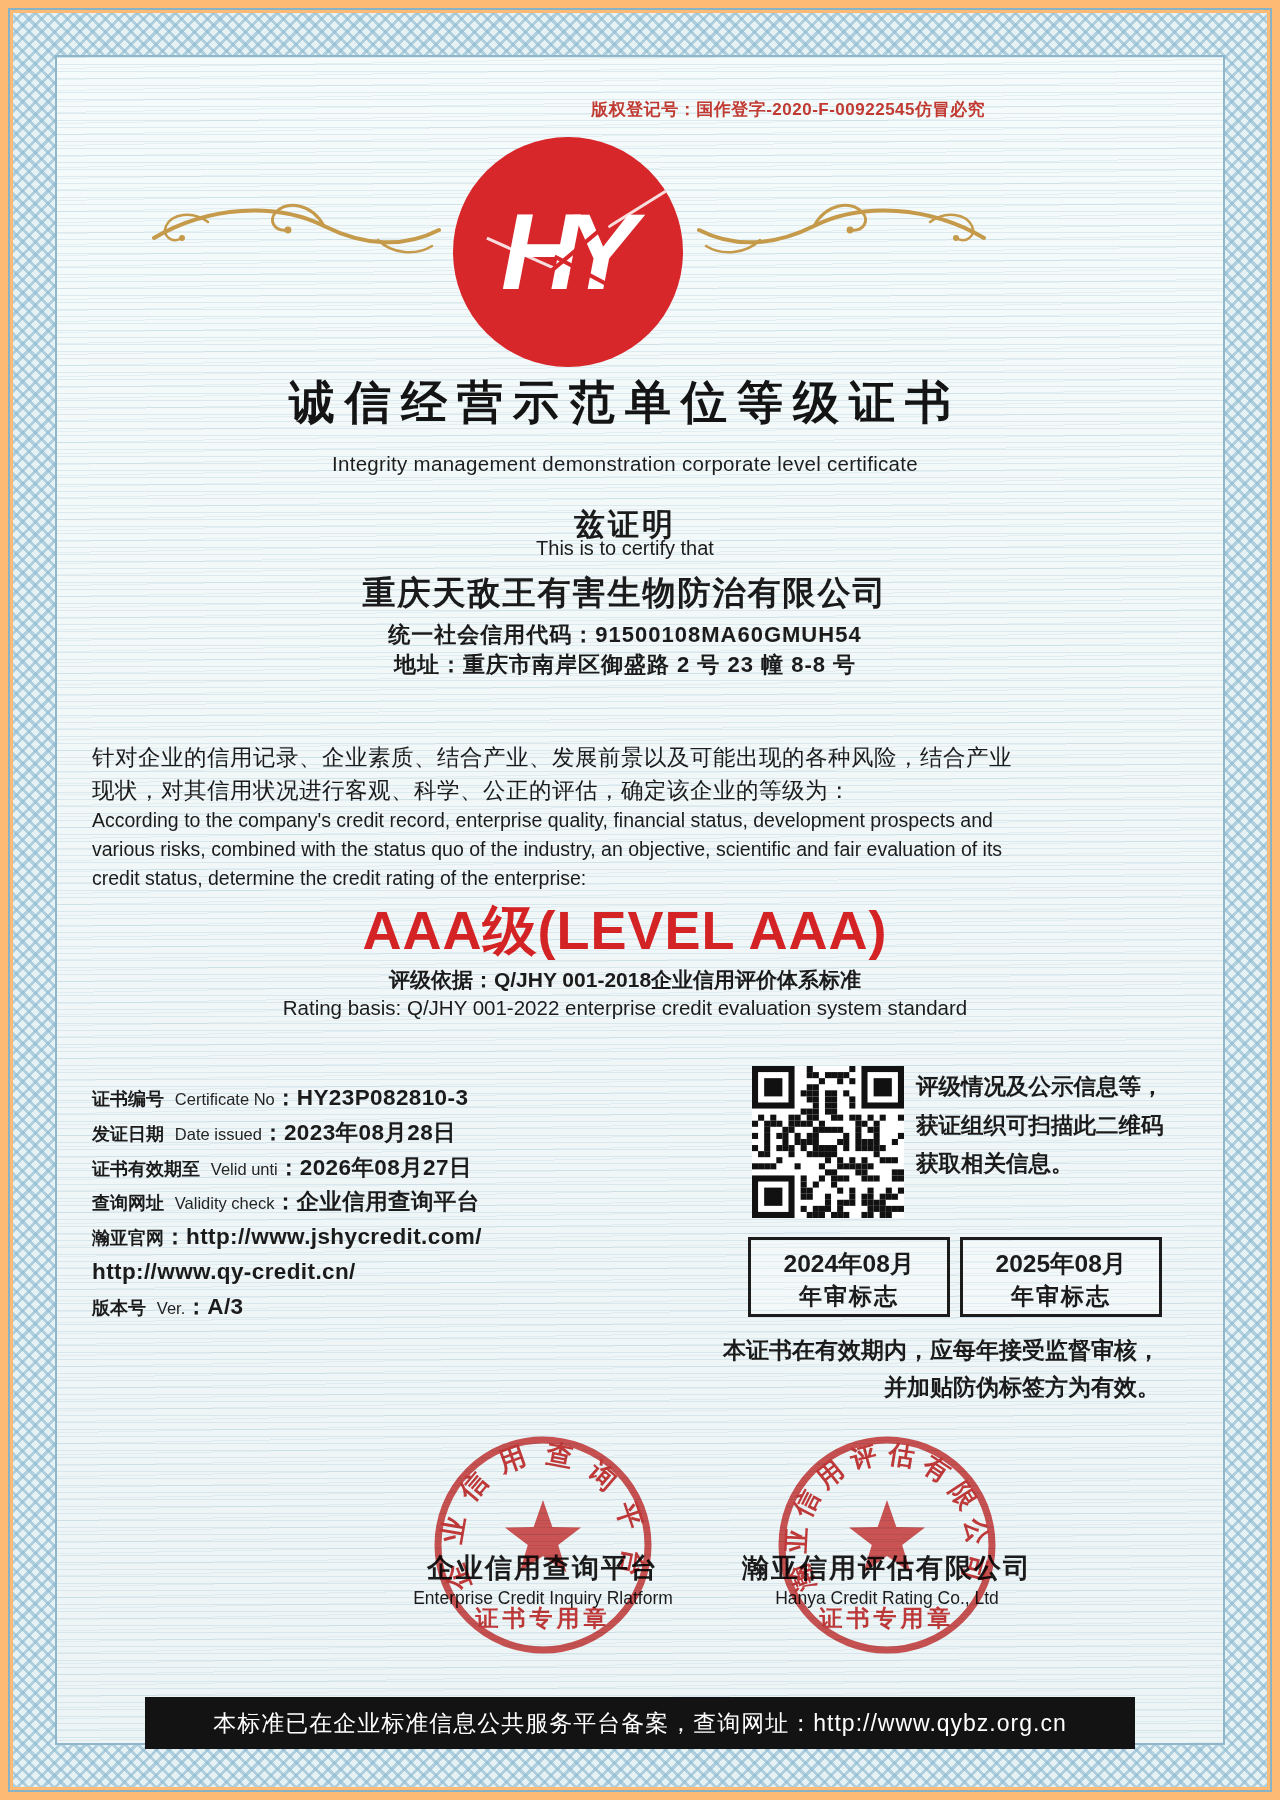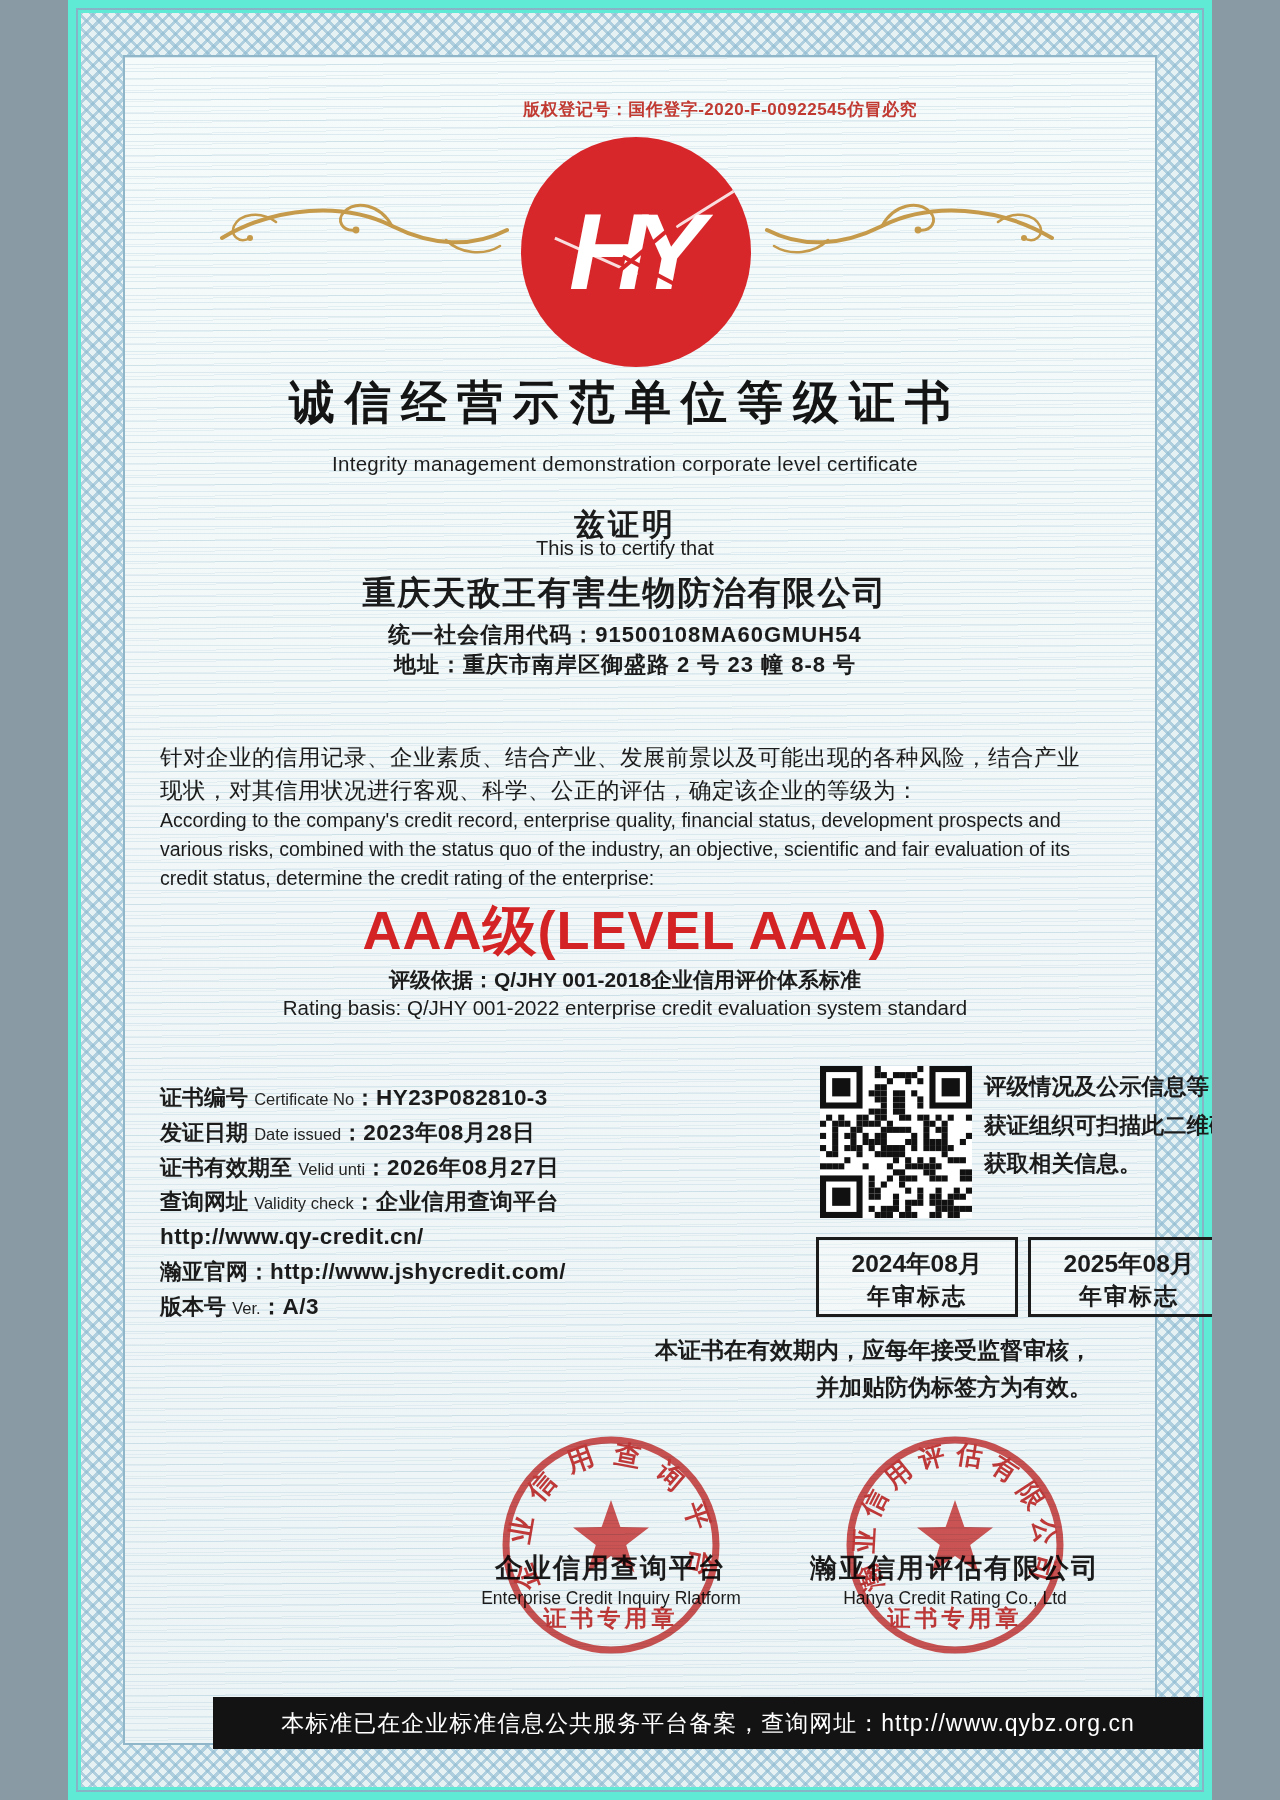--- a/index.html
+++ b/index.html
@@ -1,18 +1,18 @@
 <!DOCTYPE html>
 <html><head>
 <meta charset="utf-8">
 <style>
   html,body{margin:0;padding:0;background:#8a9aa5;}
   .page{
-    position:relative;width:1144px;height:1800px;margin:0 auto;overflow:hidden;
-    background:#5eead4;
+    position:relative;width:1280px;height:1800px;margin:0 auto;overflow:hidden;
+    background:#fdba74;
     font-family:"Liberation Sans","DejaVu Sans",sans-serif;
     color:#1b1b1b;
   }
   .abs{position:absolute;}
   
   .frame-outer{position:absolute;inset:8px;border:2px solid #88b2c6;}
   .frame-band{
     position:absolute;inset:13px;
     background:
       repeating-linear-gradient(45deg, rgba(140,185,208,.60) 0 3px, rgba(244,250,251,0) 3px 9px),
@@ -45,21 +45,21 @@
   .certify-en{font-size:20px;font-weight:500;}
   .company{font-size:33px;font-weight:bold;letter-spacing:2px;}
   .code-line,.addr-line{font-size:22px;font-weight:600;letter-spacing:1px;}
   .para-zh{font-size:22.5px;font-weight:500;letter-spacing:.5px;}
   .para-en{font-size:19.5px;line-height:29px;font-weight:500;}
   .level{font-size:54px;font-weight:bold;color:#d42325;letter-spacing:1px;}
   .basis-zh{font-size:21px;font-weight:600;}
   .basis-en{font-size:20.5px;font-weight:500;}
   
   .details .row{display:block;line-height:32.8px;white-space:pre;}
-  .details .lab-zh{font-size:22px;font-weight:600;}
+  .details .lab-zh{font-size:18px;font-weight:600;font-family:Liberation Mono, monospace;}
   .details .lab-en{font-size:16.5px;font-weight:500;color:#242424;}
   .details .sep{font-size:22px;font-weight:600;}
   .details .val{font-size:22.5px;font-weight:600;letter-spacing:.4px;}
   
   .qr-note div{font-size:22.5px;font-weight:600;line-height:38.5px;white-space:nowrap;}
   .mark-box{
     box-sizing:border-box;width:202px;height:80px;border:3px solid #1c1c1c;
     text-align:center;padding-top:7px;background:rgba(255,255,255,.25);
   }
   .mark-box .p1{font-size:24.5px;font-weight:600;line-height:34px;}
@@ -137,22 +137,22 @@
 
   <div class="abs level center" style="left:60px;right:90px;top:895px;">AAA级(LEVEL AAA)</div>
   <div class="abs basis-zh center" style="left:60px;right:90px;top:966px;">评级依据：Q/JHY 001-2018企业信用评价体系标准</div>
   <div class="abs basis-en center" style="left:60px;right:90px;top:996px;">Rating basis: Q/JHY 001-2022 enterprise credit evaluation system standard</div>
 
   <div class="abs details" style="left:92px;top:1082px;">
     <div class="row"><span class="lab-zh">证书编号 </span><span class="lab-en">Certificate No</span><span class="sep">：</span><span class="val">HY23P082810-3</span></div>
     <div class="row"><span class="lab-zh">发证日期 </span><span class="lab-en">Date issued</span><span class="sep">：</span><span class="val">2023年08月28日</span></div>
     <div class="row"><span class="lab-zh">证书有效期至 </span><span class="lab-en">Velid unti</span><span class="sep">：</span><span class="val">2026年08月27日</span></div>
     <div class="row"><span class="lab-zh">查询网址 </span><span class="lab-en">Validity check</span><span class="sep">：</span><span class="val">企业信用查询平台</span></div>
+    <div class="row"><span class="lab-zh">瀚亚官网</span><span class="lab-en"></span><span class="sep">：</span><span class="val">http://www.jshycredit.com/</span></div>
     <div class="row"><span class="lab-zh"></span><span class="lab-en"></span><span class="sep"></span><span class="val">http://www.qy-credit.cn/</span></div>
-    <div class="row"><span class="lab-zh">瀚亚官网</span><span class="lab-en"></span><span class="sep">：</span><span class="val">http://www.jshycredit.com/</span></div>
     <div class="row"><span class="lab-zh">版本号 </span><span class="lab-en">Ver.</span><span class="sep">：</span><span class="val">A/3</span></div>
   </div>
 
   <div class="abs" style="left:752px;top:1066px;">
     <svg id="qr-svg" width="152" height="152" viewBox="0 0 150 150">
         <rect x="0" y="0" width="150" height="150" fill="#ffffff"></rect>
         <rect x="54" y="0" width="6" height="6" fill="#111111"></rect>
         <rect x="96" y="0" width="6" height="6" fill="#111111"></rect>
         <rect x="54" y="6" width="6" height="6" fill="#111111"></rect>
         <rect x="60" y="6" width="6" height="6" fill="#111111"></rect>

